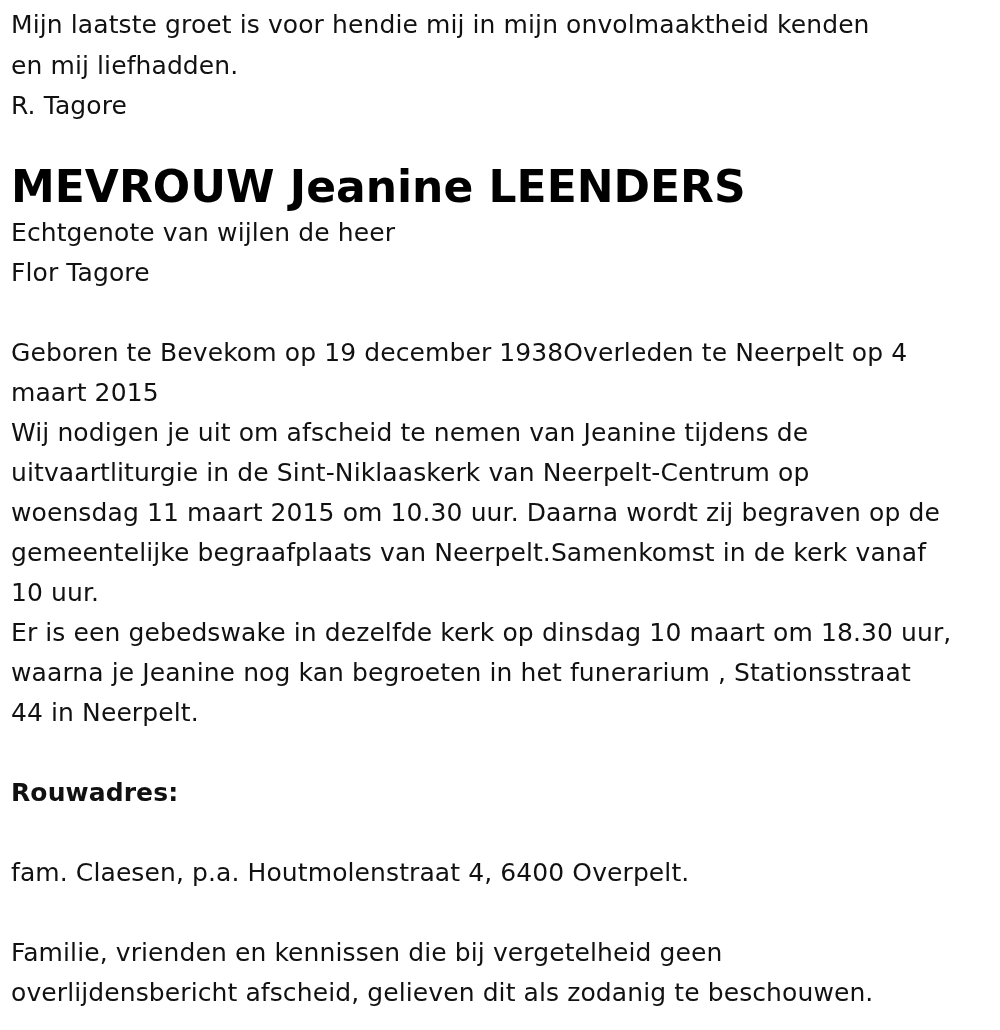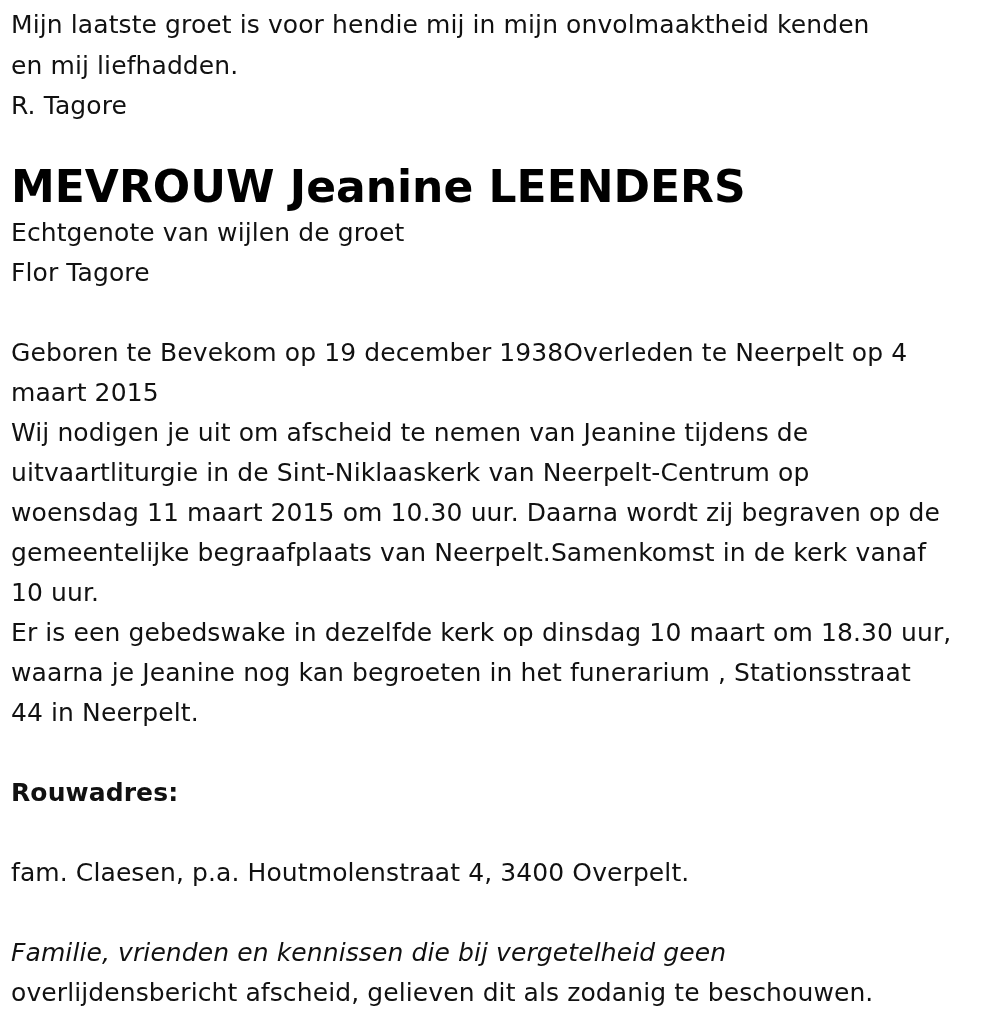--- a/index.html
+++ b/index.html
@@ -45,40 +45,40 @@
 
   <div>
     <div class="line" style="top:5px;">Mijn laatste groet is voor hendie mij in mijn onvolmaaktheid kenden</div>
     <div class="line" style="top:46px;">en mij liefhadden.</div>
     <div class="line" style="top:86px;">R. Tagore</div>
   </div>
 
   <div class="heading">MEVROUW Jeanine LEENDERS</div>
 
   <div>
-    <div class="line" style="top:213px;">Echtgenote van wijlen de groet</div>
+    <div class="line" style="top:213px;">Echtgenote van wijlen de heer</div>
     <div class="line" style="top:253px;">Flor Tagore</div>
   </div>
 
   <div>
     <div class="line" style="top:333px;">Geboren te Bevekom op 19 december 1938Overleden te Neerpelt op 4</div>
     <div class="line" style="top:373px;">maart 2015</div>
     <div class="line" style="top:413px;">Wij nodigen je uit om afscheid te nemen van Jeanine tijdens de</div>
     <div class="line" style="top:453px;">uitvaartliturgie in de Sint-Niklaaskerk van Neerpelt-Centrum op</div>
     <div class="line" style="top:493px;">woensdag 11 maart 2015 om 10.30 uur. Daarna wordt zij begraven op de</div>
     <div class="line" style="top:533px;">gemeentelijke begraafplaats van Neerpelt.Samenkomst in de kerk vanaf</div>
     <div class="line" style="top:573px;">10 uur.</div>
     <div class="line" style="top:613px;">Er is een gebedswake in dezelfde kerk op dinsdag 10 maart om 18.30 uur,</div>
     <div class="line" style="top:653px;">waarna je Jeanine nog kan begroeten in het funerarium , Stationsstraat</div>
     <div class="line" style="top:693px;">44 in Neerpelt.</div>
   </div>
 
   <div>
     <div class="line" style="top:773px;font-weight:bold;">Rouwadres:</div>
-    <div class="line" style="top:853px;">fam. Claesen, p.a. Houtmolenstraat 4, 3400 Overpelt.</div>
+    <div class="line" style="top:853px;">fam. Claesen, p.a. Houtmolenstraat 4, 6400 Overpelt.</div>
   </div>
 
   <div>
-    <div class="line" style="top:933px;font-style:italic;">Familie, vrienden en kennissen die bij vergetelheid geen</div>
+    <div class="line" style="top:933px;">Familie, vrienden en kennissen die bij vergetelheid geen</div>
     <div class="line" style="top:973px;">overlijdensbericht afscheid, gelieven dit als zodanig te beschouwen.</div>
   </div>
 
 </div>
 
 </body></html>

